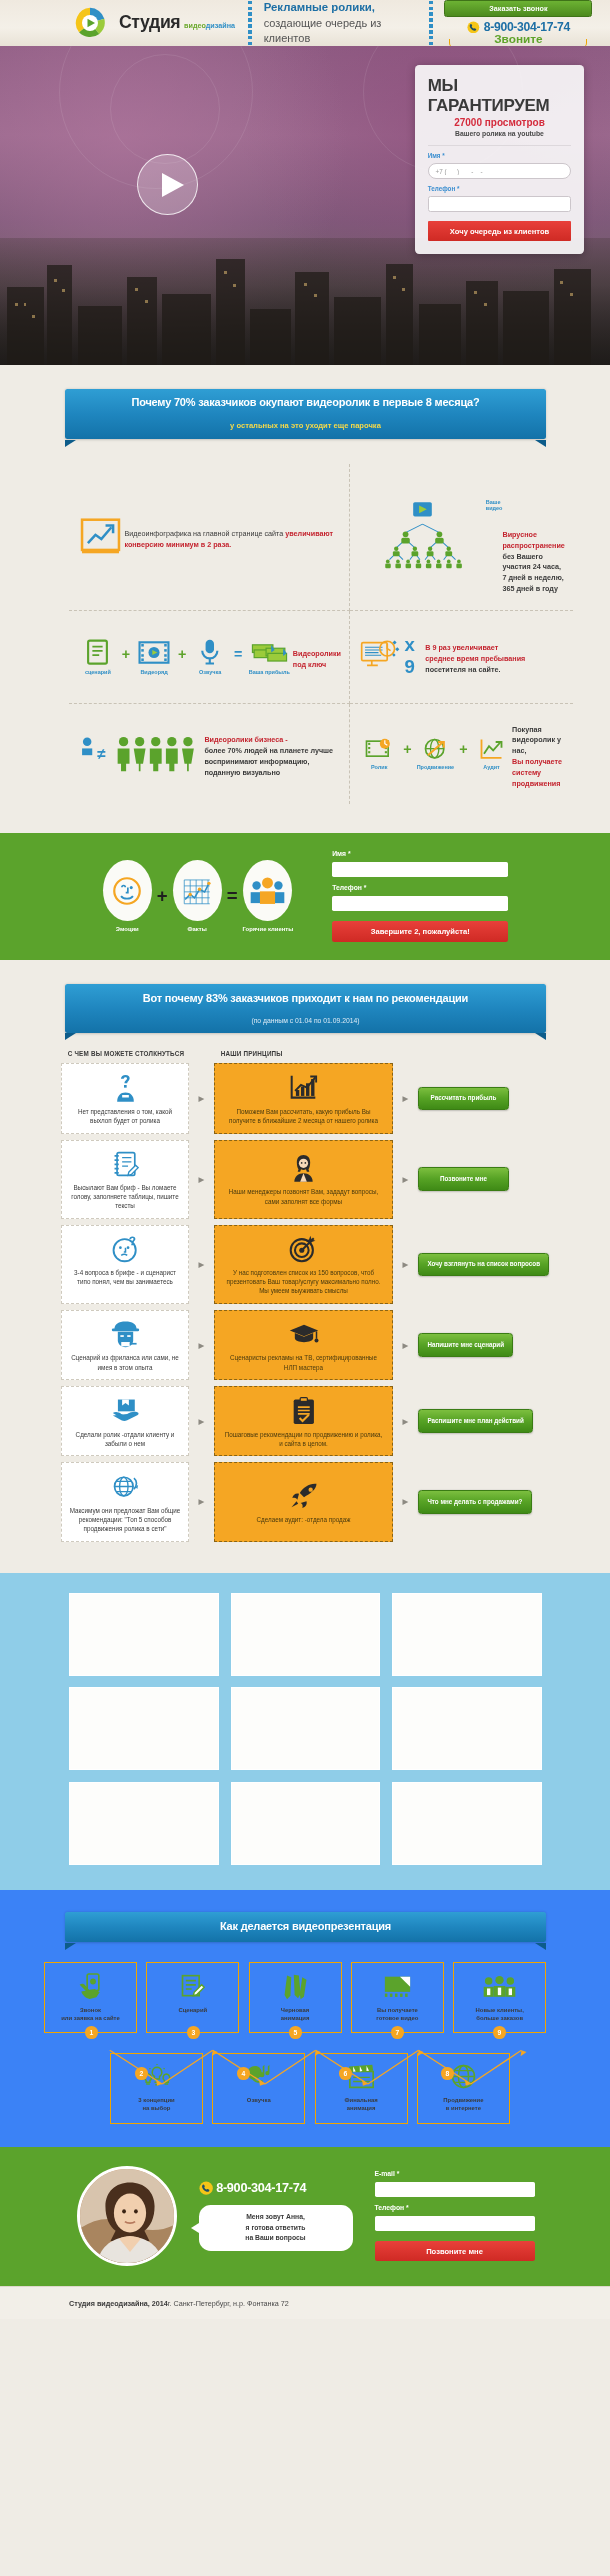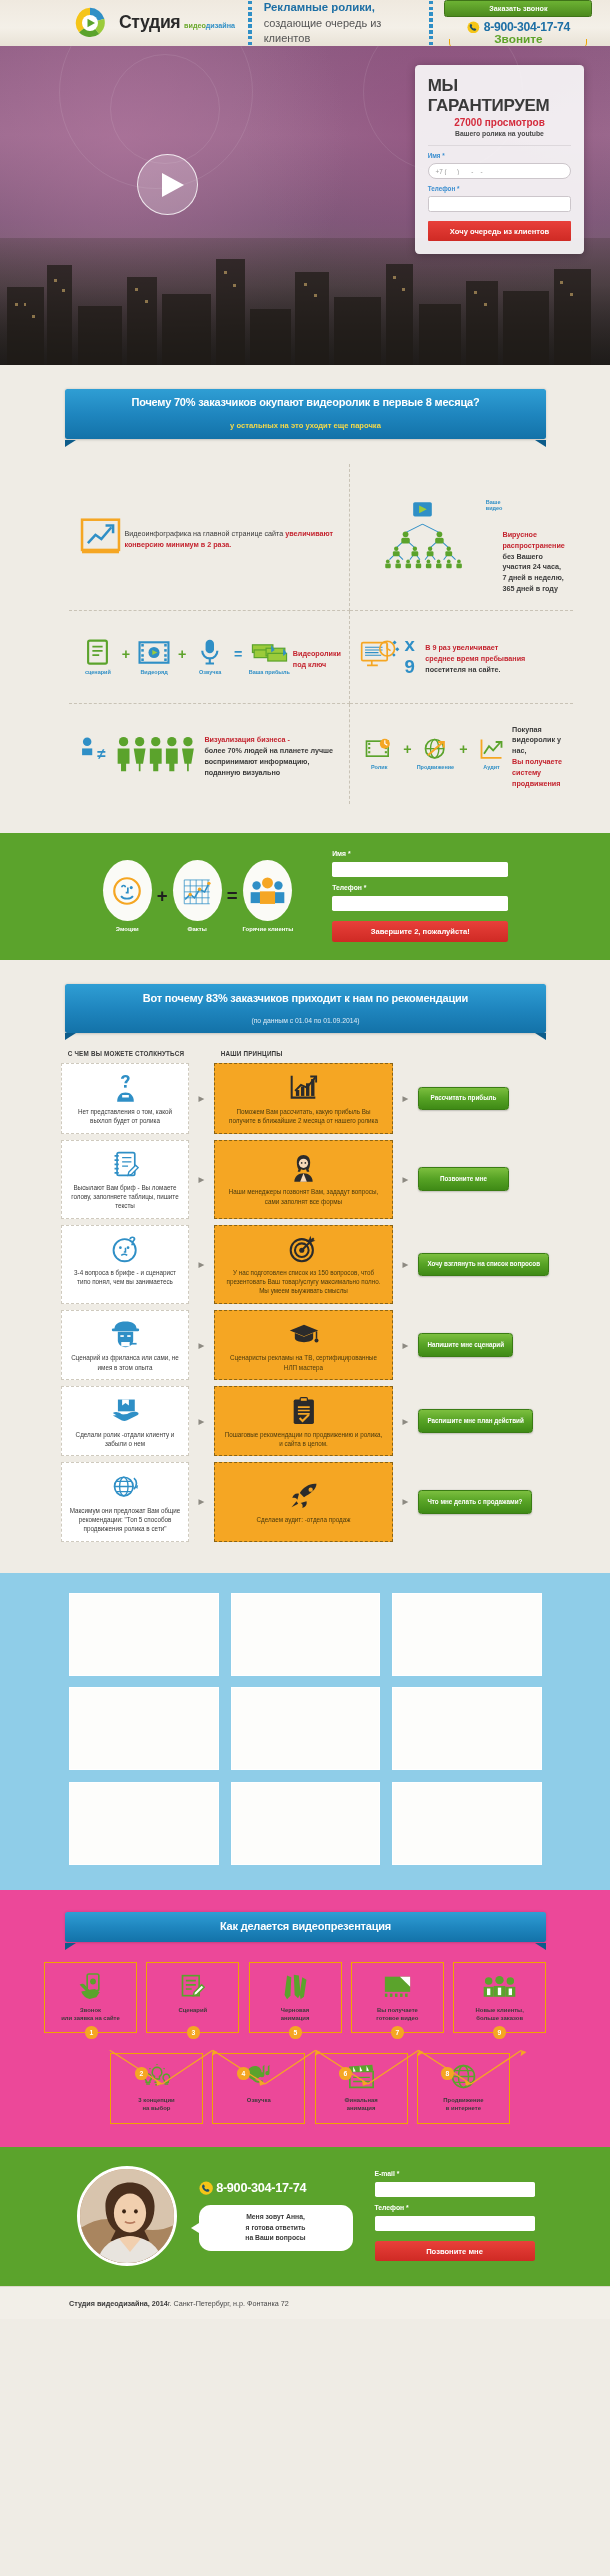--- a/index.html
+++ b/index.html
@@ -234,21 +234,21 @@
     width: 473px; margin: 0 auto;
     display: grid; grid-template-columns: repeat(3, 1fr);
     gap: 11.8px;
   }
   .pf-cell {
     height: 83px; background: #fdfdfb; border: 1.7px solid #fff;
     cursor: pointer;
   }
 
   
-  .proc { background: #ec4899; padding: 18.6px 0 23.6px; }
+  .proc { background: #3b82f6; padding: 18.6px 0 23.6px; }
   .proc-rows { width: 523px; margin: 15px auto 0; position: relative; }
   .proc-line { display: flex; gap: 9.3px; }
   .proc-line.second { margin-top: 20px; padding-left: 66px; }
   .proc-card {
     width: 93px; border: 1.3px solid #f0a500; background: transparent;
     padding: 8.4px 4.2px 9.3px; text-align: center;
     display: flex; flex-direction: column; align-items: center;
   }
   .proc-ico { height: 29px; display: flex; align-items: center; justify-content: center; }
   .proc-cap { font-size: 5.9px; font-weight: bold; color: #3a3a3a; line-height: 1.35; margin-top: 5.9px; }
@@ -593,21 +593,21 @@
               <circle cx="93" cy="9" r="5.5"></circle>
                 <path d="M86 17h14v18h-4v9h-6v-9h-4z"></path>
               <circle cx="112" cy="9" r="5.5"></circle>
                 <path d="M105 17h14v18h-4v9h-6v-9h-4z"></path>
               <circle cx="131" cy="9" r="5.5"></circle>
                 <path d="M124 17h14l-3 18h-3v9h-2v-9h-3z"></path>
             </g>
           </svg>
         </div>
         <div class="ig-txt">
-          <span class="red">Визуализация бизнеса -</span><br>
+          <span class="red">Видеоролики бизнеса -</span><br>
           <span class="bold">более 70% людей на планете лучше воспринимают информацию, поданную визуально</span>
         </div>
       </div>
 
       <div class="ig-cell">
         <div class="ig-art">
           <div class="ig-formula">
             <div class="ig-fitem">
               <svg width="30" height="25" viewBox="0 0 36 30">
                 <rect x="3" y="5" width="26" height="18" fill="none" stroke="#5ba32c" stroke-width="2"></rect>

